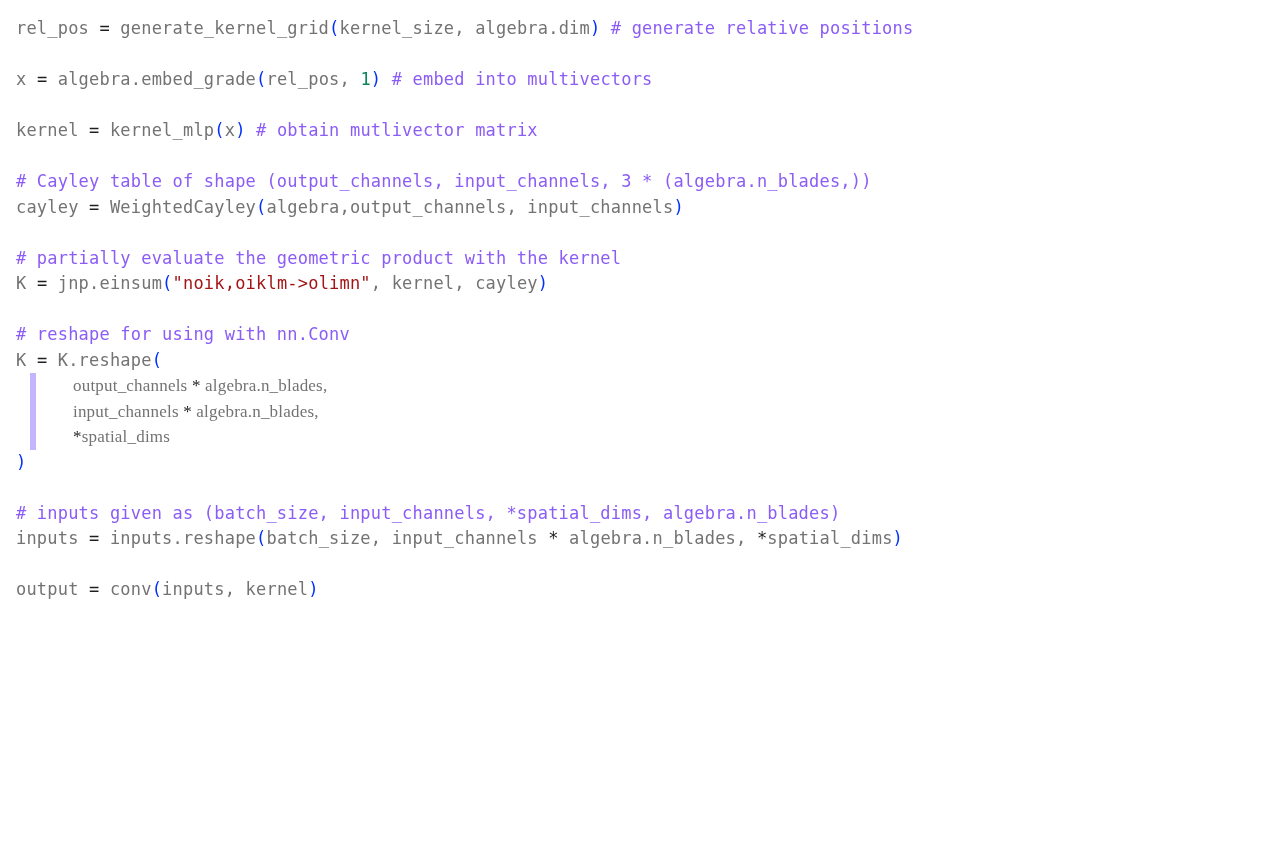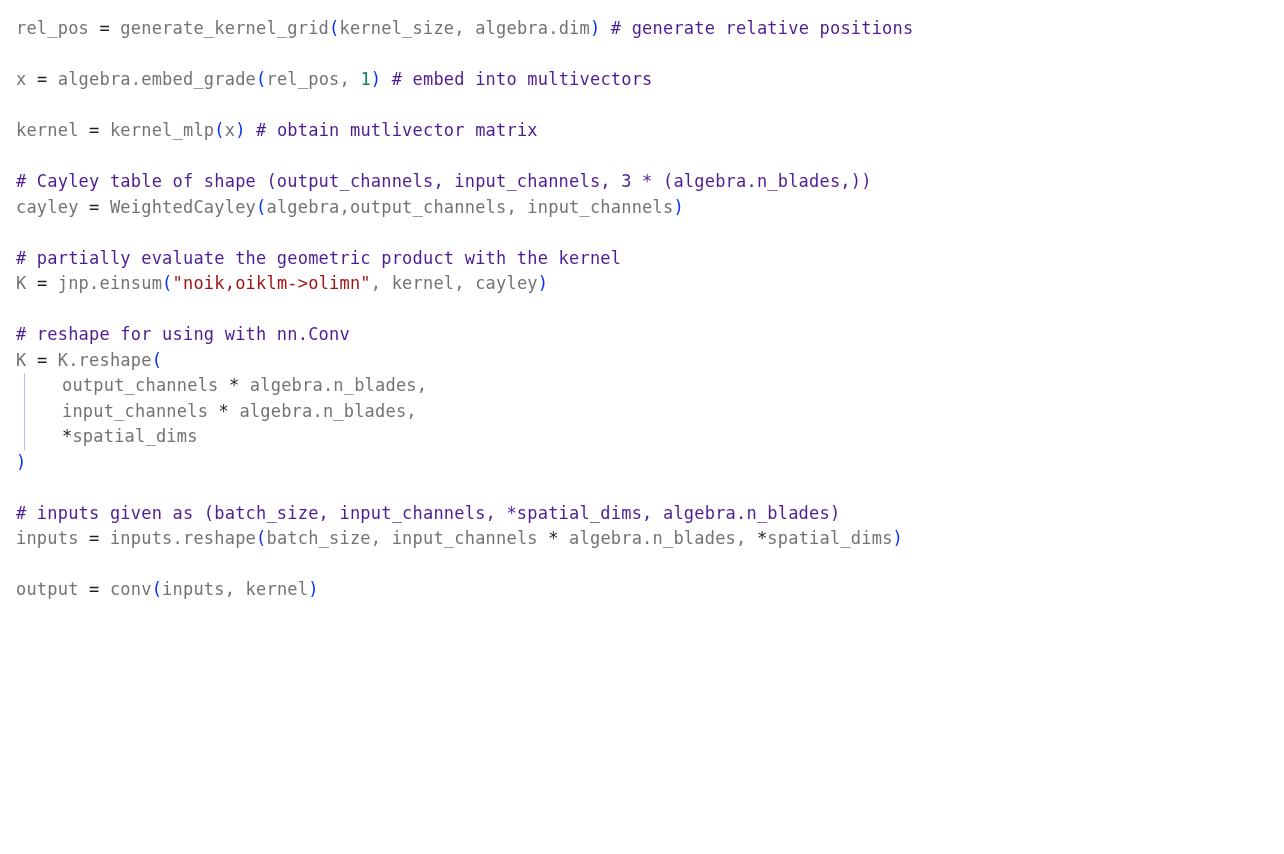--- a/index.html
+++ b/index.html
@@ -17,26 +17,27 @@
       white-space: pre;
       overflow-x: auto;
     }
     .code-line {
       min-height: 1.5em;
       position: relative;
     }
     .tk-default { color: #737373; }
     .tk-num { color: #098658; }
     .tk-str { color: #a31515; }
-    .tk-comment { color: #4c1d95; }
+    .tk-comment { color: #8b5cf6; }
     .tk-paren { color: #0431fa; }
     .tk-op { color: #1f1f1f; }
     .indent-guide {
-      border-left: 1px solid #c4b5fd;
+      border-left: 6px solid #c4b5fd;
       padding-left: 37px;
-      margin-left: 8px;
+      margin-left: 14px;
       display: inline-block;
+      font-family: Liberation Serif, serif;
     }
   </style>
 </head>
 <body>
 
 <pre id="code-container"><div class="code-line"><span class="tk-default">rel_pos </span><span class="tk-op">=</span><span class="tk-default"> generate_kernel_grid</span><span class="tk-paren">(</span><span class="tk-default">kernel_size, algebra.dim</span><span class="tk-paren">)</span><span class="tk-default"> </span><span class="tk-comment"># generate relative positions</span></div><div class="code-line">&nbsp;</div><div class="code-line"><span class="tk-default">x </span><span class="tk-op">=</span><span class="tk-default"> algebra.embed_grade</span><span class="tk-paren">(</span><span class="tk-default">rel_pos, </span><span class="tk-num">1</span><span class="tk-paren">)</span><span class="tk-default"> </span><span class="tk-comment"># embed into multivectors</span></div><div class="code-line">&nbsp;</div><div class="code-line"><span class="tk-default">kernel </span><span class="tk-op">=</span><span class="tk-default"> kernel_mlp</span><span class="tk-paren">(</span><span class="tk-default">x</span><span class="tk-paren">)</span><span class="tk-default"> </span><span class="tk-comment"># obtain mutlivector matrix</span></div><div class="code-line">&nbsp;</div><div class="code-line"><span class="tk-comment"># Cayley table of shape (output_channels, input_channels, 3 * (algebra.n_blades,))</span></div><div class="code-line"><span class="tk-default">cayley </span><span class="tk-op">=</span><span class="tk-default"> WeightedCayley</span><span class="tk-paren">(</span><span class="tk-default">algebra,output_channels, input_channels</span><span class="tk-paren">)</span></div><div class="code-line">&nbsp;</div><div class="code-line"><span class="tk-comment"># partially evaluate the geometric product with the kernel</span></div><div class="code-line"><span class="tk-default">K </span><span class="tk-op">=</span><span class="tk-default"> jnp.einsum</span><span class="tk-paren">(</span><span class="tk-str">"noik,oiklm-&gt;olimn"</span><span class="tk-default">, kernel, cayley</span><span class="tk-paren">)</span></div><div class="code-line">&nbsp;</div><div class="code-line"><span class="tk-comment"># reshape for using with nn.Conv</span></div><div class="code-line"><span class="tk-default">K </span><span class="tk-op">=</span><span class="tk-default"> K.reshape</span><span class="tk-paren">(</span></div><div class="code-line"><span class="indent-guide"><span class="tk-default">output_channels </span><span class="tk-op">*</span><span class="tk-default"> algebra.n_blades,</span></span></div><div class="code-line"><span class="indent-guide"><span class="tk-default">input_channels </span><span class="tk-op">*</span><span class="tk-default"> algebra.n_blades,</span></span></div><div class="code-line"><span class="indent-guide"><span class="tk-op">*</span><span class="tk-default">spatial_dims</span></span></div><div class="code-line"><span class="tk-paren">)</span></div><div class="code-line">&nbsp;</div><div class="code-line"><span class="tk-comment"># inputs given as (batch_size, input_channels, *spatial_dims, algebra.n_blades)</span></div><div class="code-line"><span class="tk-default">inputs </span><span class="tk-op">=</span><span class="tk-default"> inputs.reshape</span><span class="tk-paren">(</span><span class="tk-default">batch_size, input_channels </span><span class="tk-op">*</span><span class="tk-default"> algebra.n_blades, </span><span class="tk-op">*</span><span class="tk-default">spatial_dims</span><span class="tk-paren">)</span></div><div class="code-line">&nbsp;</div><div class="code-line"><span class="tk-default">output </span><span class="tk-op">=</span><span class="tk-default"> conv</span><span class="tk-paren">(</span><span class="tk-default">inputs, kernel</span><span class="tk-paren">)</span></div></pre>
 
 </body></html>

